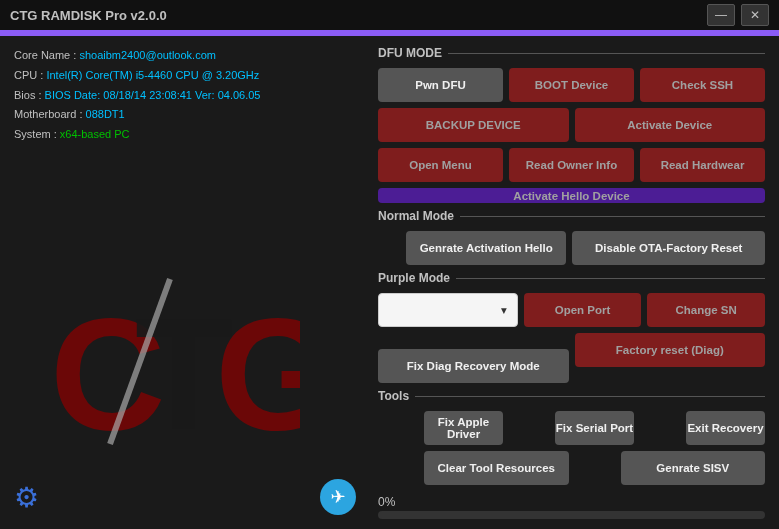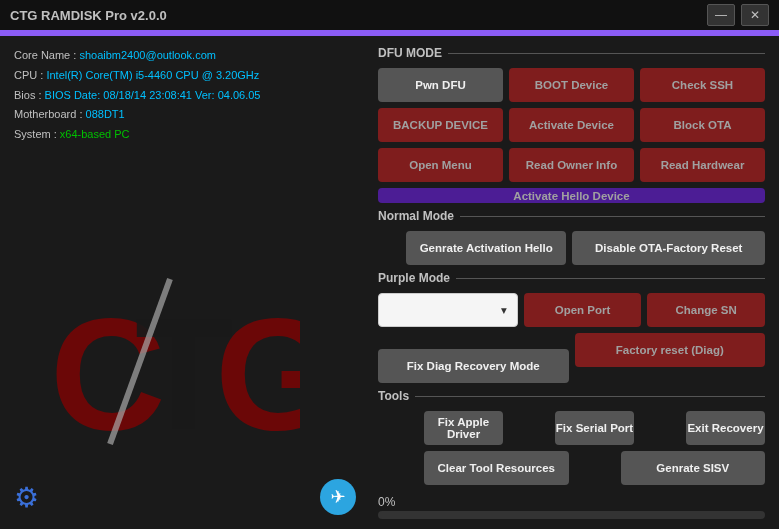--- a/index.html
+++ b/index.html
@@ -325,21 +325,20 @@
 
     <div class="btn-row">
       <button class="btn btn-highlight">Pwn DFU</button>
       <button class="btn btn-dark">BOOT Device</button>
       <button class="btn btn-dark">Check SSH</button>
     </div>
 
     <div class="btn-row">
       <button class="btn btn-dark">BACKUP DEVICE</button>
       <button class="btn btn-dark">Activate Device</button>
-      <button class="btn btn-dark">Block OTA</button>
     </div>
 
     <div class="btn-row">
       <button class="btn btn-dark">Open Menu</button>
       <button class="btn btn-dark">Read Owner Info</button>
       <button class="btn btn-dark">Read Hardwear</button>
     </div>
 
     <button class="btn-full">Activate Hello Device</button>
 

